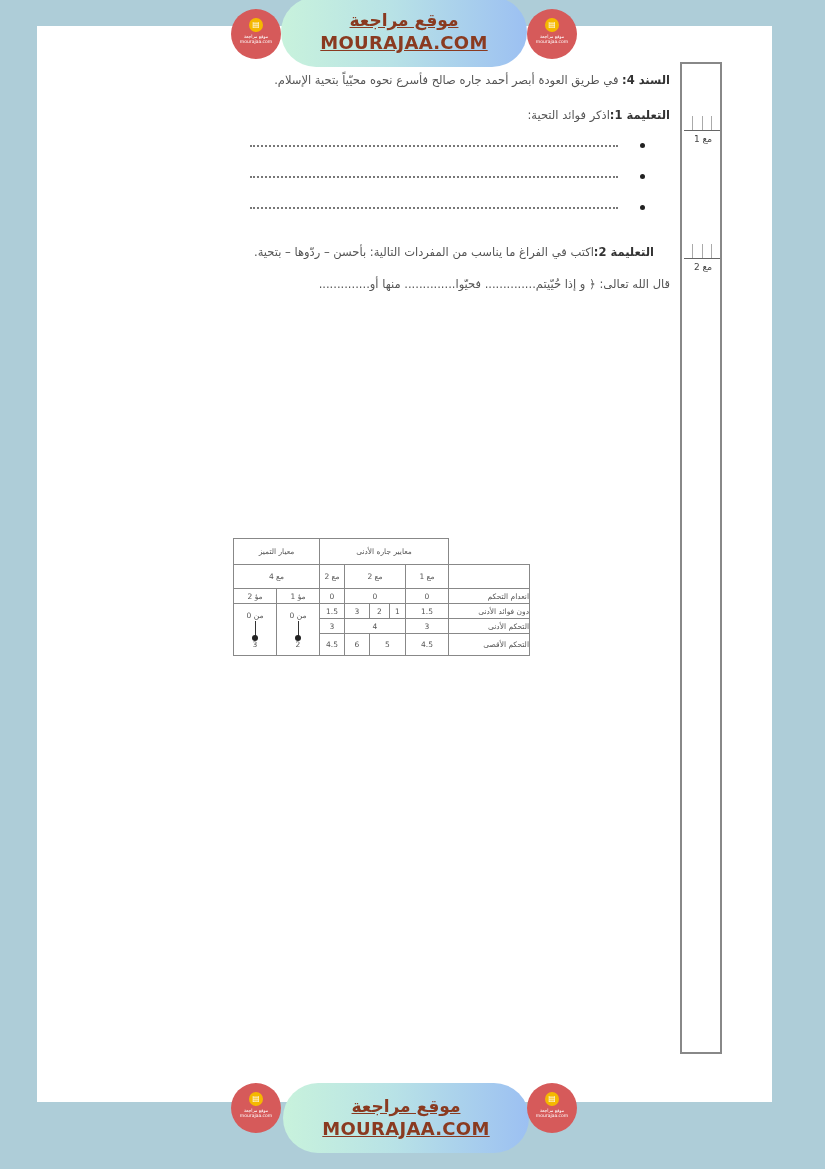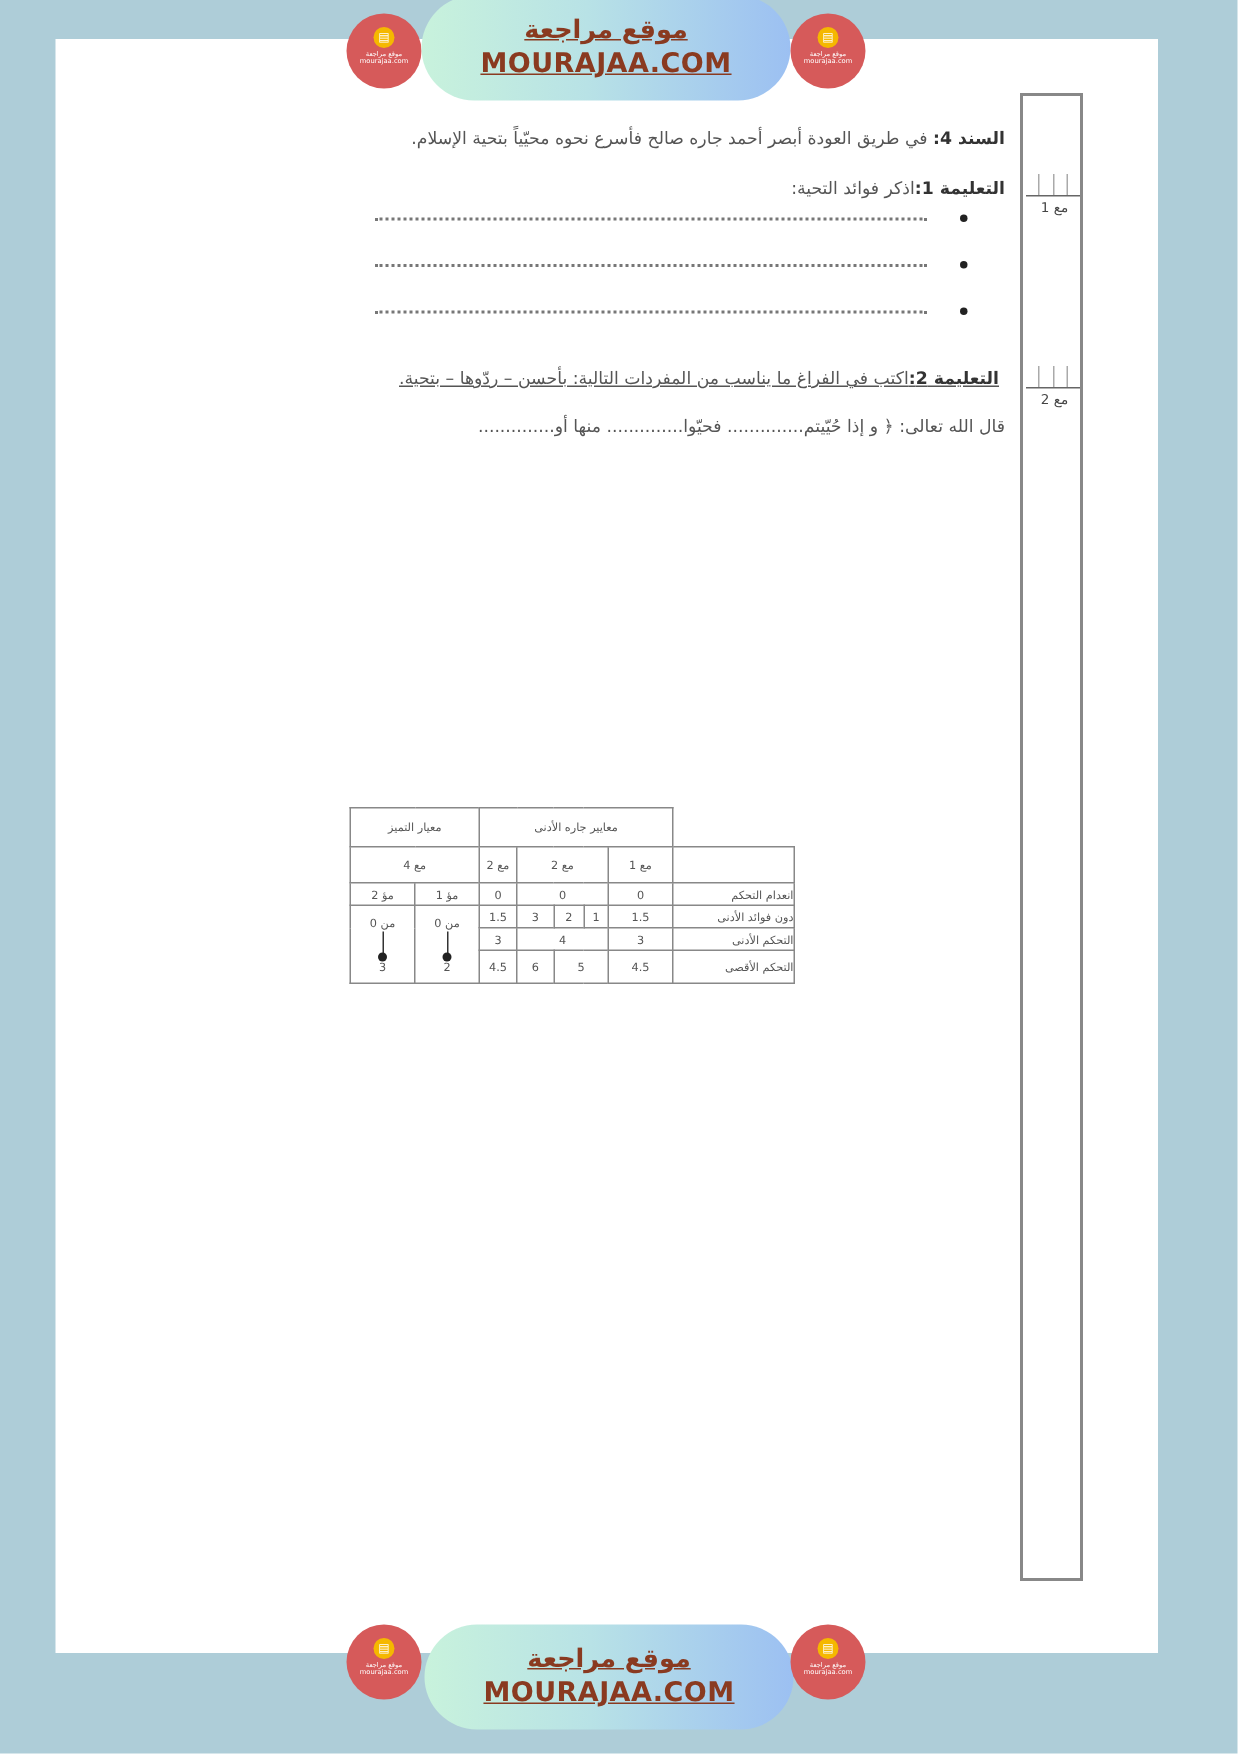--- a/index.html
+++ b/index.html
@@ -41,27 +41,27 @@
     margin:9px auto 2px auto; font-size:8px; line-height:14px; color:#fff;
   }
   .badge .t1 { font-size:4.5px; line-height:5px; direction:rtl; }
   .badge .t2 { font-size:4.5px; line-height:5px; }
 
   
   .doc { position:absolute; left:215px; top:72px; width:455px; direction:rtl;
          font-family:"DejaVu Sans", sans-serif; color:#555; filter:blur(0.35px); }
   .line { font-size:11.5px; line-height:16px; white-space:nowrap; margin:0; }
   .line b { color:#333; }
-  .l1 { position:absolute; top:12px; right:0;text-align:right; }
-  .l2 { position:absolute; top:35px; right:0;margin-top:10px; }
+  .l1 { position:absolute; top:0; right:0;text-align:right; }
+  .l2 { position:absolute; top:35px; right:0; }
   .bullets { position:absolute; top:65px; right:0; width:450px; }
   .bullet-row { height:31px; position:relative; }
   .bullet-row .dot { position:absolute; right:25px; top:6px; width:5px; height:5px; border-radius:50%; background:#222; }
   .bullet-row .dots { position:absolute; right:52px; top:8px; width:368px; border-bottom:2px dotted #777; }
-  .l3 { position:absolute; top:172px; right:4px;text-decoration:underline; }
+  .l3 { position:absolute; top:172px; right:16px; }
   .l4 { position:absolute; top:204px; right:0;text-align:right; }
 
   
   .mark-col { position:absolute; left:680px; top:62px; width:42px; height:992px;
               border:2px solid #888; box-sizing:border-box; }
   .mark-grid { position:absolute; left:2px; width:36px; height:14px;
                border-bottom:1.5px solid #666; display:flex; }
   .mark-grid span { flex:1; border-left:1px solid #aaa; }
   .mark-grid span:first-child { border-left:none; }
   .mark-label { position:absolute; left:6px; width:30px; font-size:9px; color:#444;

